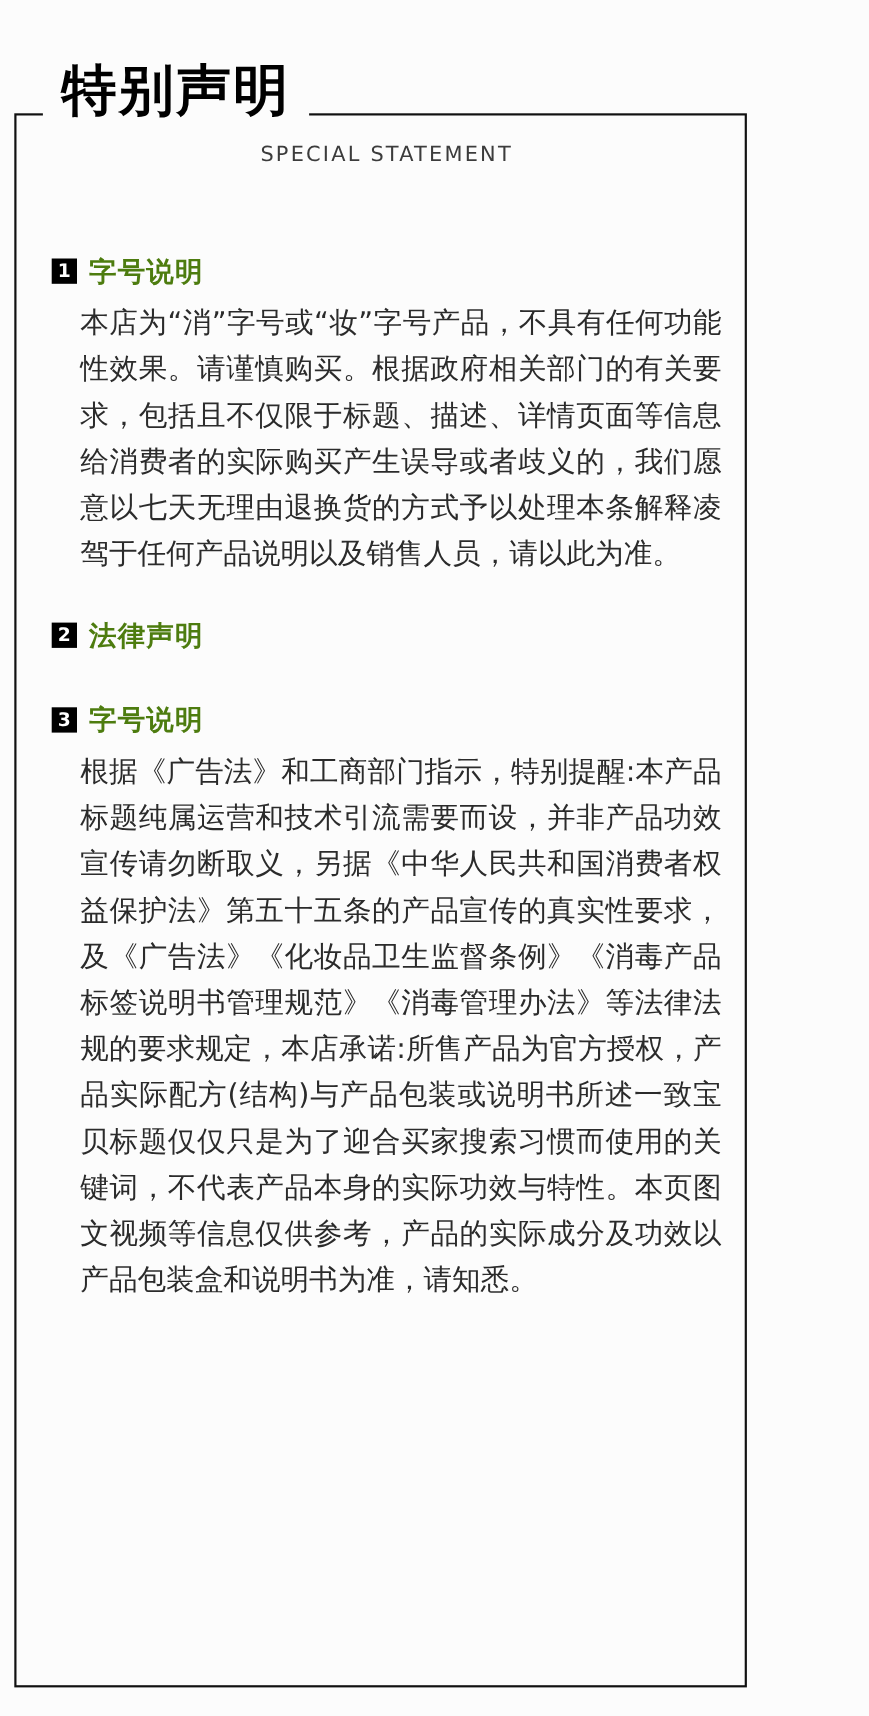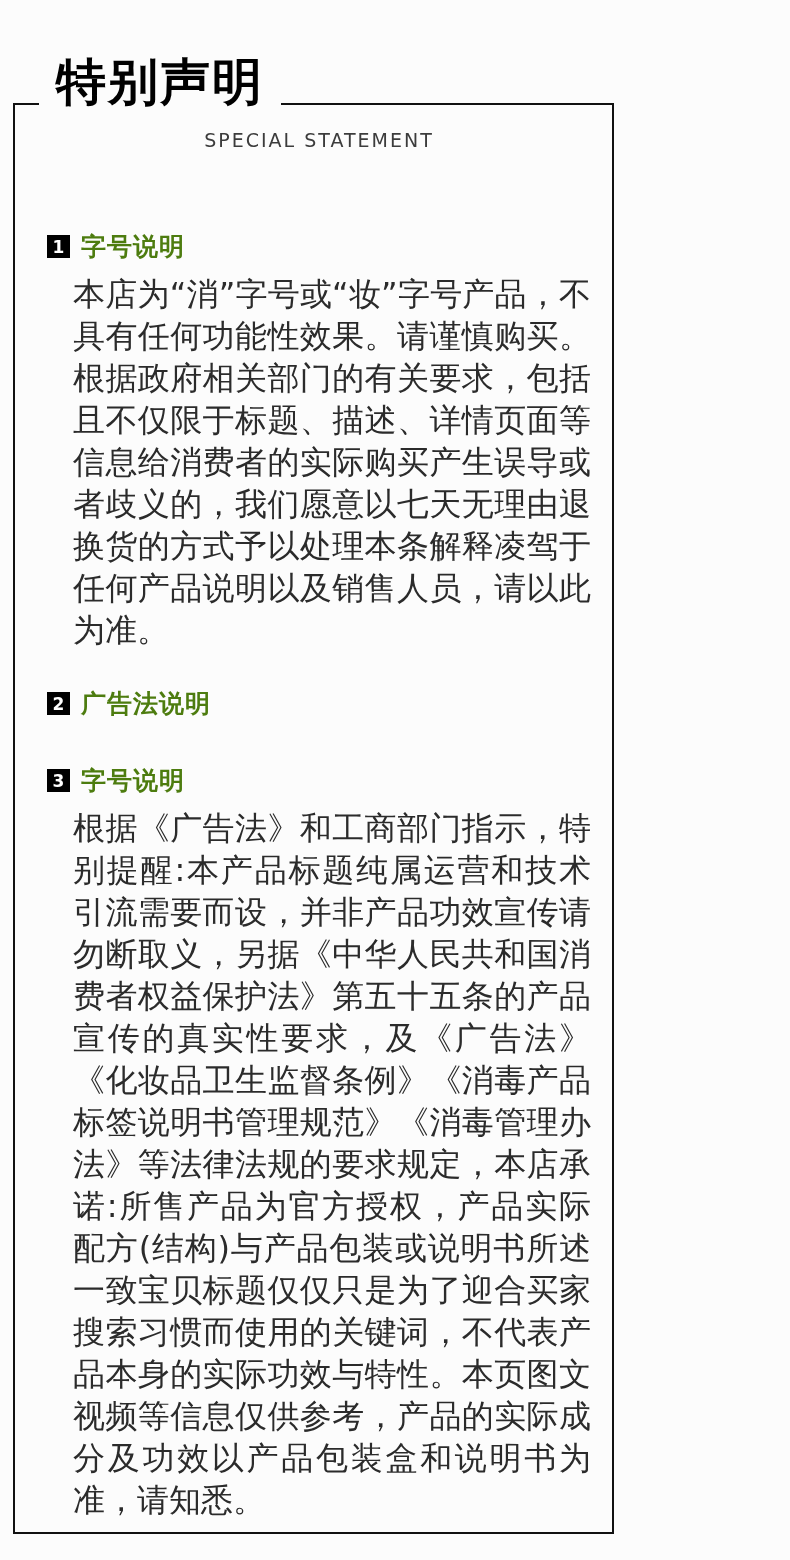--- a/index.html
+++ b/index.html
@@ -17,21 +17,21 @@
   .page {
     position: relative;
     width: 790px;
     height: 1560px;
   }
   
   .frame {
     position: absolute;
     left: 13px;
     top: 103px;
-    width: 601px;
+    width: 666px;
     height: 1431px;
     border: 2px solid #111111;
     box-sizing: border-box;
     padding: 22px 21px 0 32px;
   }
   .title-wrap {
     position: absolute;
     top: 56px;
     left: 0;
     width: 100%;
@@ -85,21 +85,21 @@
   }
   .sec-title {
     color: #4d7c0f;
     font-size: 25px;
     font-weight: bold;
     margin-left: 11px;
     letter-spacing: 1px;
   }
   .sec-body {
     margin: 10px 0 0 26px;
-    font-size: 32px;
+    font-size: 26px;
     line-height: 42px;
     color: #2b2b2b;
     text-align: justify;
     text-justify: inter-ideograph;
   }
   .sec-body p {
     margin: 0;
   }
 </style>
 </head>
@@ -121,21 +121,21 @@
         <span class="sec-title">字号说明</span>
       </div>
       <div class="sec-body">
         <p>本店为“消”字号或“妆”字号产品，不具有任何功能性效果。请谨慎购买。根据政府相关部门的有关要求，包括且不仅限于标题、描述、详情页面等信息给消费者的实际购买产生误导或者歧义的，我们愿意以七天无理由退换货的方式予以处理本条解释凌驾于任何产品说明以及销售人员，请以此为准。</p>
       </div>
     </section>
 
     <section class="sec">
       <div class="sec-head">
         <span class="num-badge">2</span>
-        <span class="sec-title">广告法说明</span>
+        <span class="sec-title">法律声明</span>
       </div>
       <div class="sec-body">
       </div>
     </section>
 
     <section class="sec last">
       <div class="sec-head">
         <span class="num-badge">3</span>
         <span class="sec-title">字号说明</span>
       </div>

